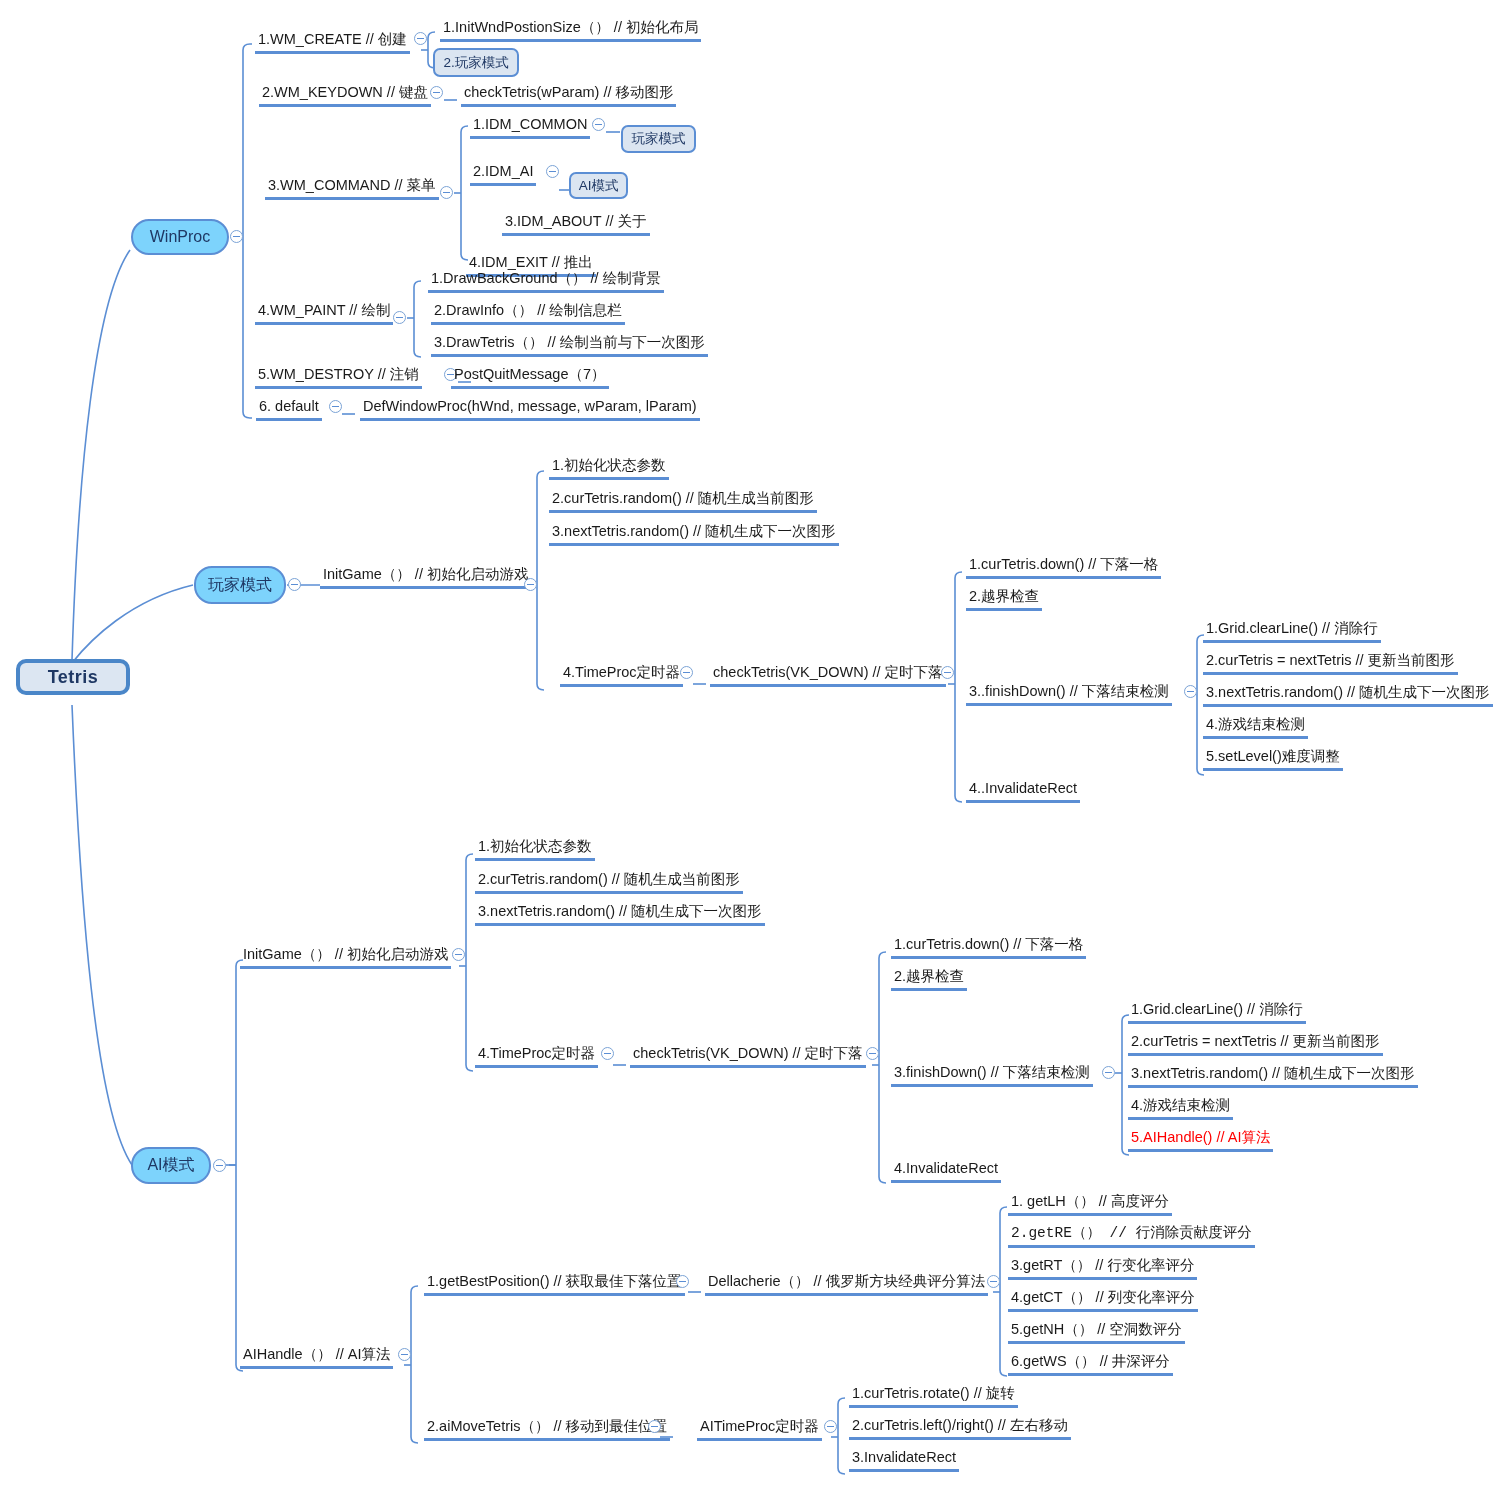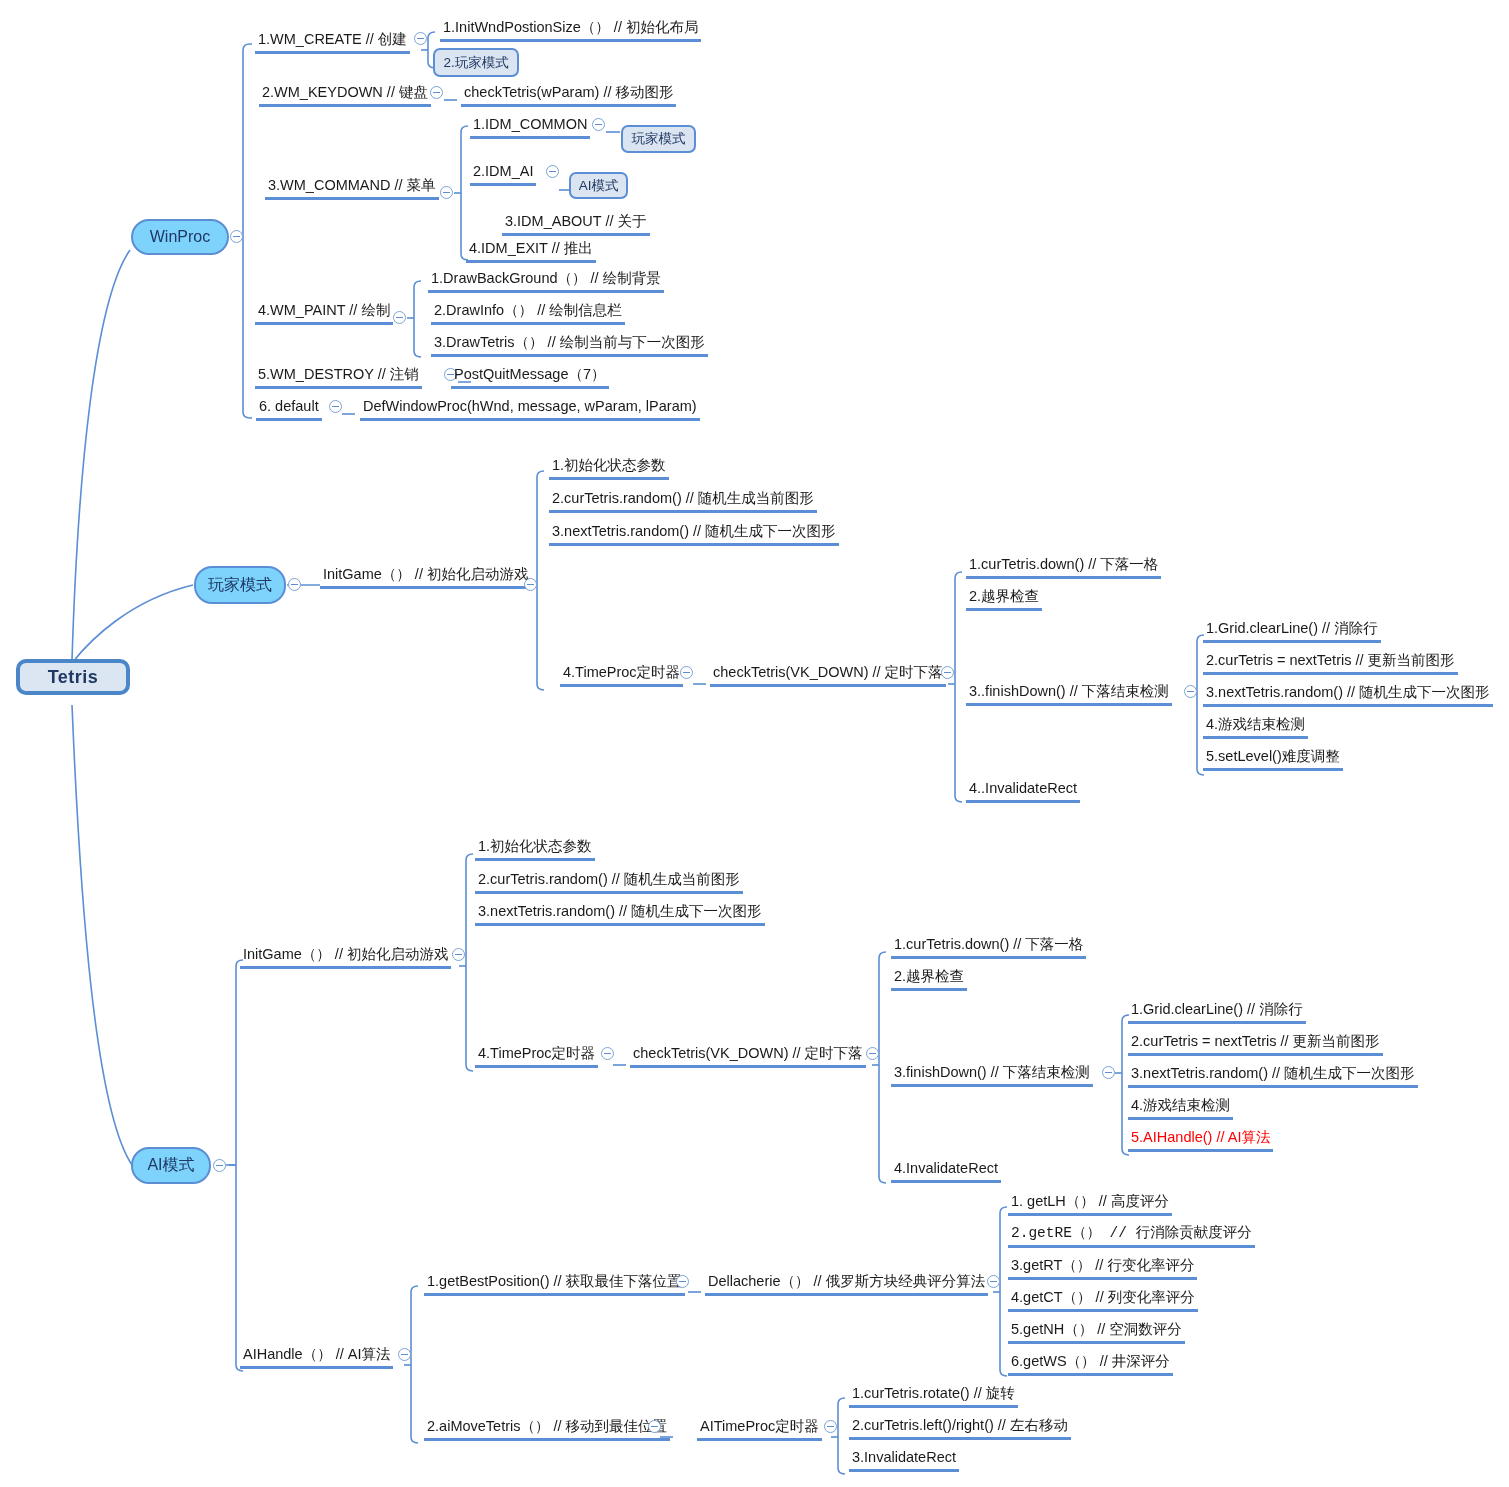--- a/index.html
+++ b/index.html
@@ -226,21 +226,21 @@
 
   <div class="topic" style="left:470px;top:115px;">1.IDM_COMMON</div>
   <div class="toggle" style="left:592px;top:118px;"></div>
   <div class="boxnode small" style="left:621px;top:125px;width:75px;height:28px;">玩家模式</div>
 
   <div class="topic" style="left:470px;top:162px;">2.IDM_AI</div>
   <div class="toggle" style="left:546px;top:165px;"></div>
   <div class="boxnode small" style="left:569px;top:172px;width:59px;height:27px;">AI模式</div>
 
   <div class="topic" style="left:466px;top:212px;margin-left:36px;">3.IDM_ABOUT // 关于</div>
-  <div class="topic" style="left:466px;top:239px;text-align:center;">4.IDM_EXIT // 推出</div>
+  <div class="topic" style="left:466px;top:253px;text-align:center;">4.IDM_EXIT // 推出</div>
 
   <div class="topic" style="left:255px;top:301px;">4.WM_PAINT // 绘制</div>
   <div class="toggle" style="left:393px;top:311px;"></div>
 
   <div class="topic" style="left:428px;top:269px;">1.DrawBackGround（） // 绘制背景</div>
   <div class="topic" style="left:431px;top:301px;">2.DrawInfo（） // 绘制信息栏</div>
   <div class="topic" style="left:431px;top:333px;">3.DrawTetris（） // 绘制当前与下一次图形</div>
 
   <div class="topic" style="left:255px;top:365px;">5.WM_DESTROY // 注销</div>
   <div class="toggle" style="left:444px;top:368px;"></div>

